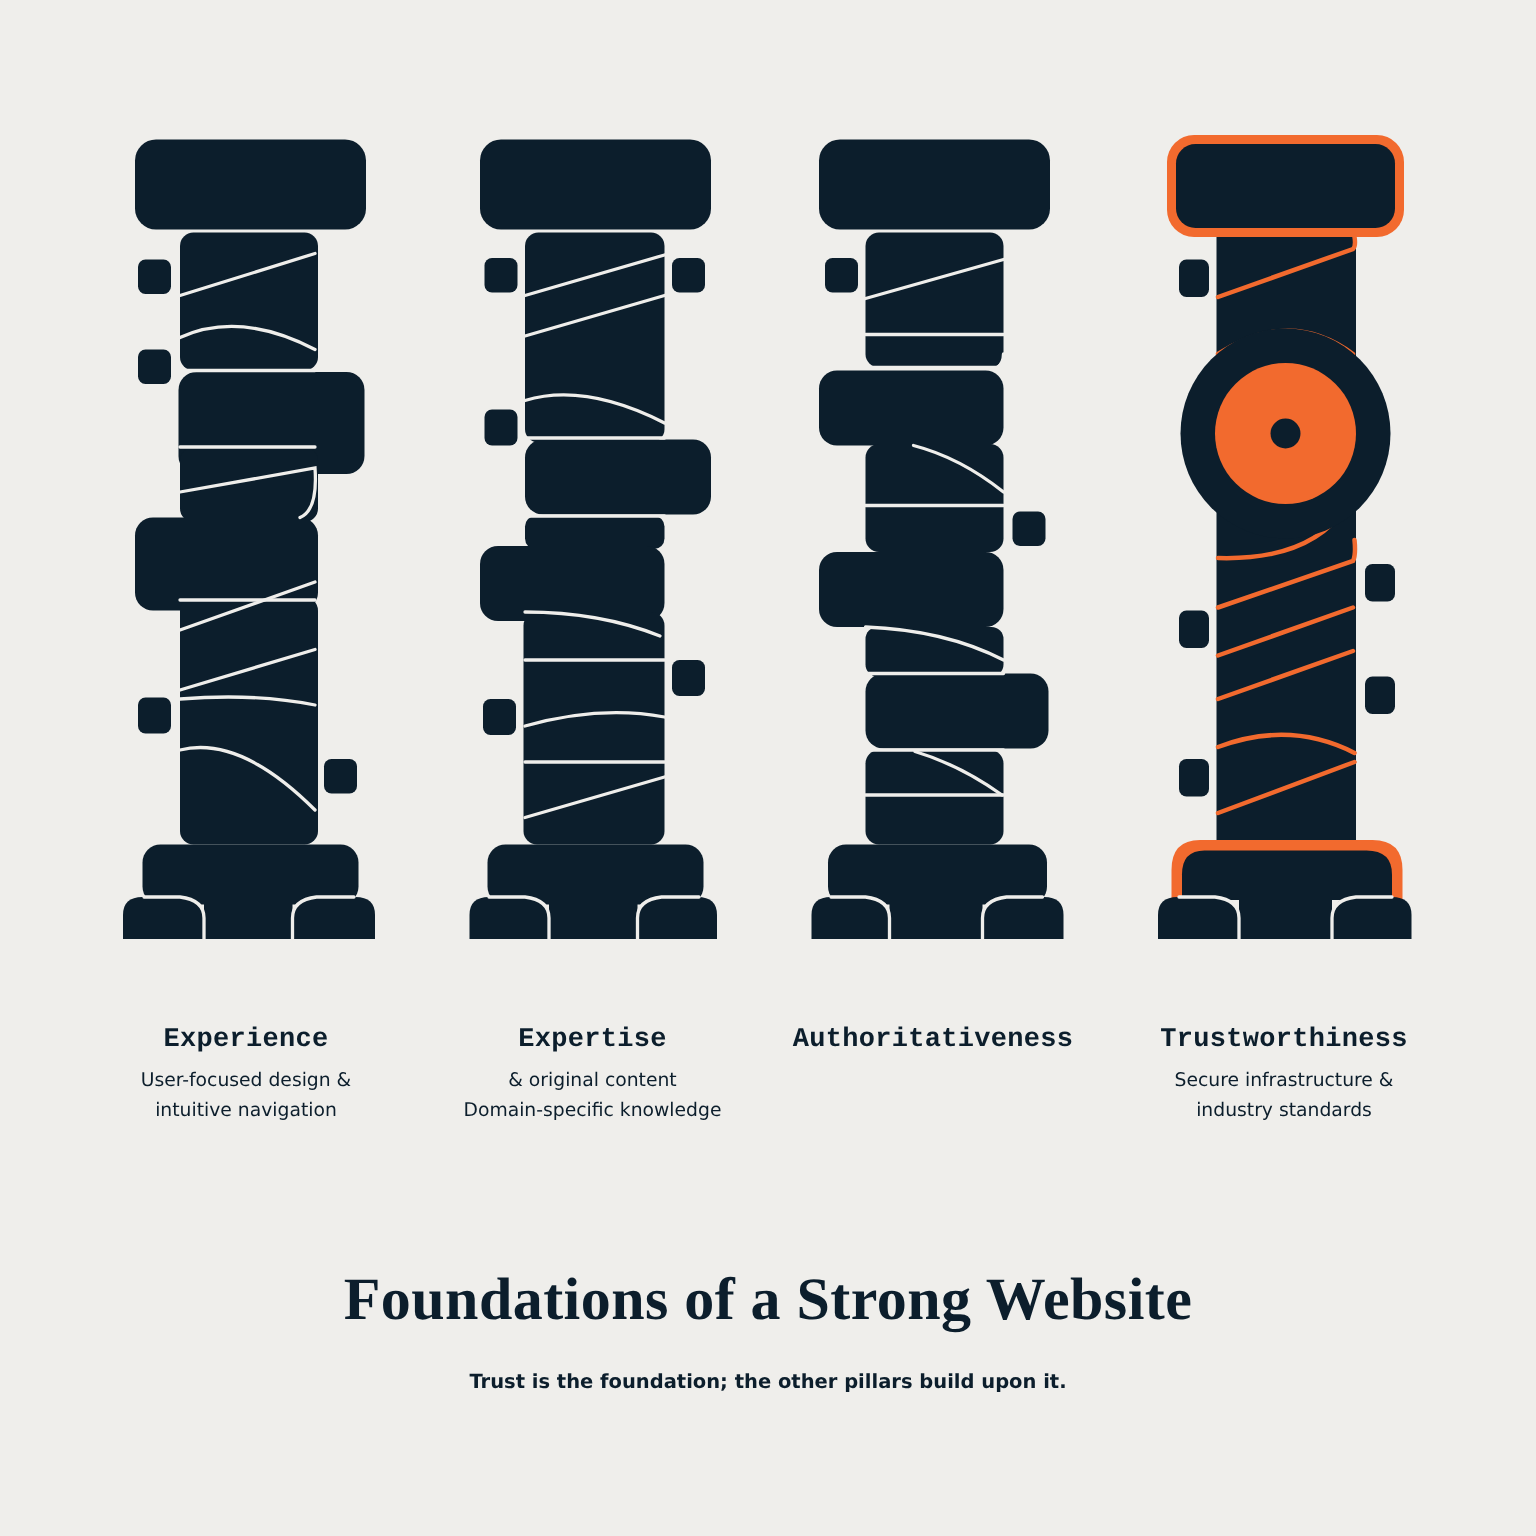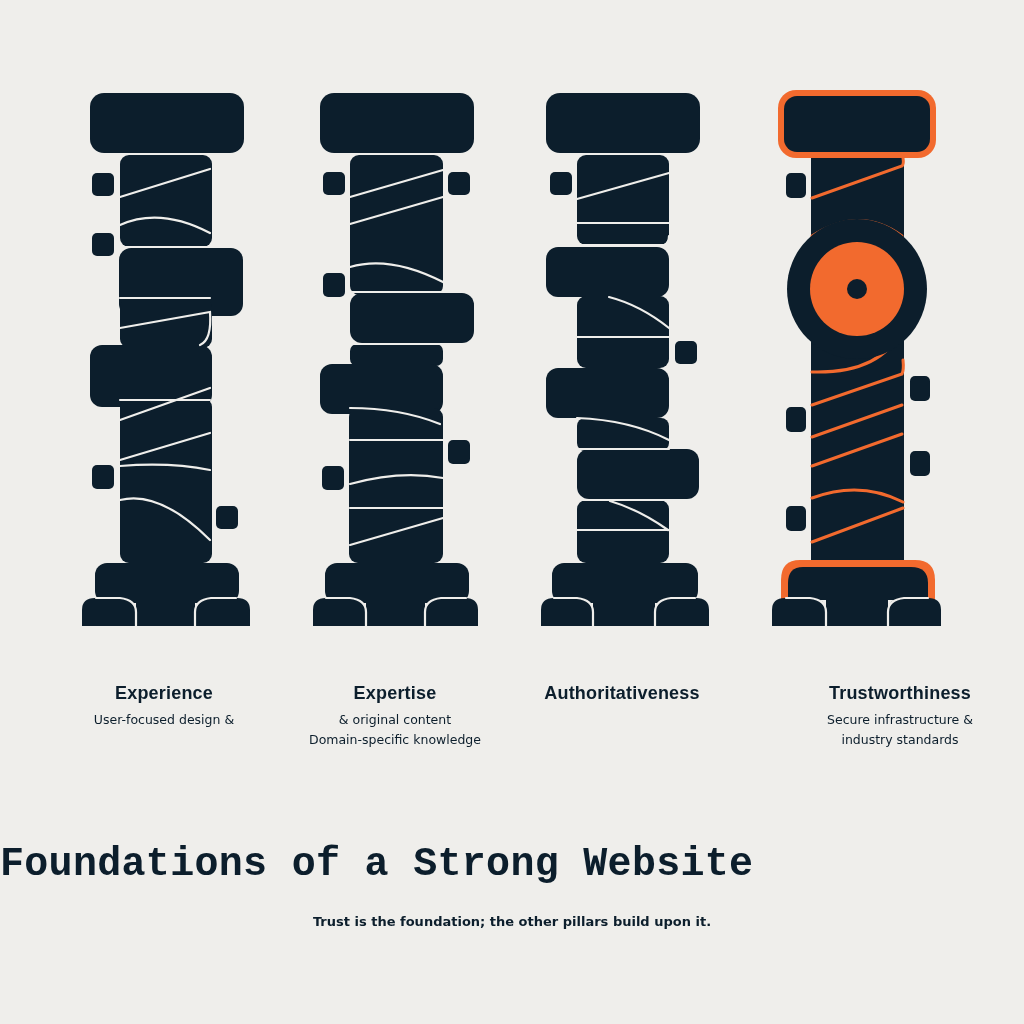--- a/index.html
+++ b/index.html
@@ -8,32 +8,32 @@
     background: #EFEEEB;
     font-family: "DejaVu Sans", "Liberation Sans", sans-serif;
     color: #0C1E2C;
     position: relative;
   }
   #pillars-svg { position: absolute; left: 0; top: 0; width: 1024px; height: 1024px; }
   .pillar-label {
     position: absolute; top: 680px; width: 220px; text-align: center;
   }
   .pillar-title {
-    font-family: Liberation Sans, sans-serif;
+    font-family: Liberation Mono, monospace;
     font-weight: bold; font-size: 18px; color: #0C1E2C; letter-spacing: 0.2px;
     height: 26px; line-height: 26px;
   }
   .pillar-desc {
     margin-top: 4px;
     font-family: "DejaVu Sans", sans-serif;
     font-size: 12.5px; line-height: 20px; color: #0C1E2C;
   }
   #main-title {
-    position: absolute; left: 0; right: 0; top: 842px; text-align: left;
-    font-family: Liberation Mono, monospace; font-weight: bold;
+    position: absolute; left: 0; right: 0; top: 842px; text-align: center;
+    font-family: Liberation Serif, serif; font-weight: bold;
     font-size: 40px; color: #0C1E2C; letter-spacing: 0.3px;
   }
   #subtitle {
     position: absolute; left: 0; right: 0; top: 914px; text-align: center;
     font-family: "DejaVu Sans", sans-serif; font-weight: bold;
     font-size: 13px; color: #0C1E2C;
   }
 </style>
 </head>
 <body>
@@ -179,36 +179,37 @@
     <rect class="n" x="826" y="598" width="62" height="28"></rect>
     <path class="seam" d="M826 626 L826 612 Q826 600 810 598 L786 598"></path>
     <path class="seam" d="M888 626 L888 612 Q888 600 904 598 L928 598"></path>
   </g>
 </svg>
 
 <div class="pillar-label" style="left:54px;">
   <div class="pillar-title">Experience</div>
   <div class="pillar-desc">
     <div>User-focused design &amp;</div>
+    <div>intuitive navigation</div>
   </div>
 </div>
 
 <div class="pillar-label" style="left:285px;">
   <div class="pillar-title">Expertise</div>
   <div class="pillar-desc">
     <div>&amp; original content</div>
     <div>Domain-specific knowledge</div>
   </div>
 </div>
 
 <div class="pillar-label" style="left:512px;">
   <div class="pillar-title">Authoritativeness</div>
 </div>
 
-<div class="pillar-label" style="left:790px;">
+<div class="pillar-label" style="left:746px;">
   <div class="pillar-title">Trustworthiness</div>
   <div class="pillar-desc">
     <div>Secure infrastructure &amp;</div>
     <div>industry standards</div>
   </div>
 </div>
 
 <div id="main-title">Foundations of a Strong Website</div>
 <div id="subtitle">Trust is the foundation; the other pillars build upon it.</div>
 

